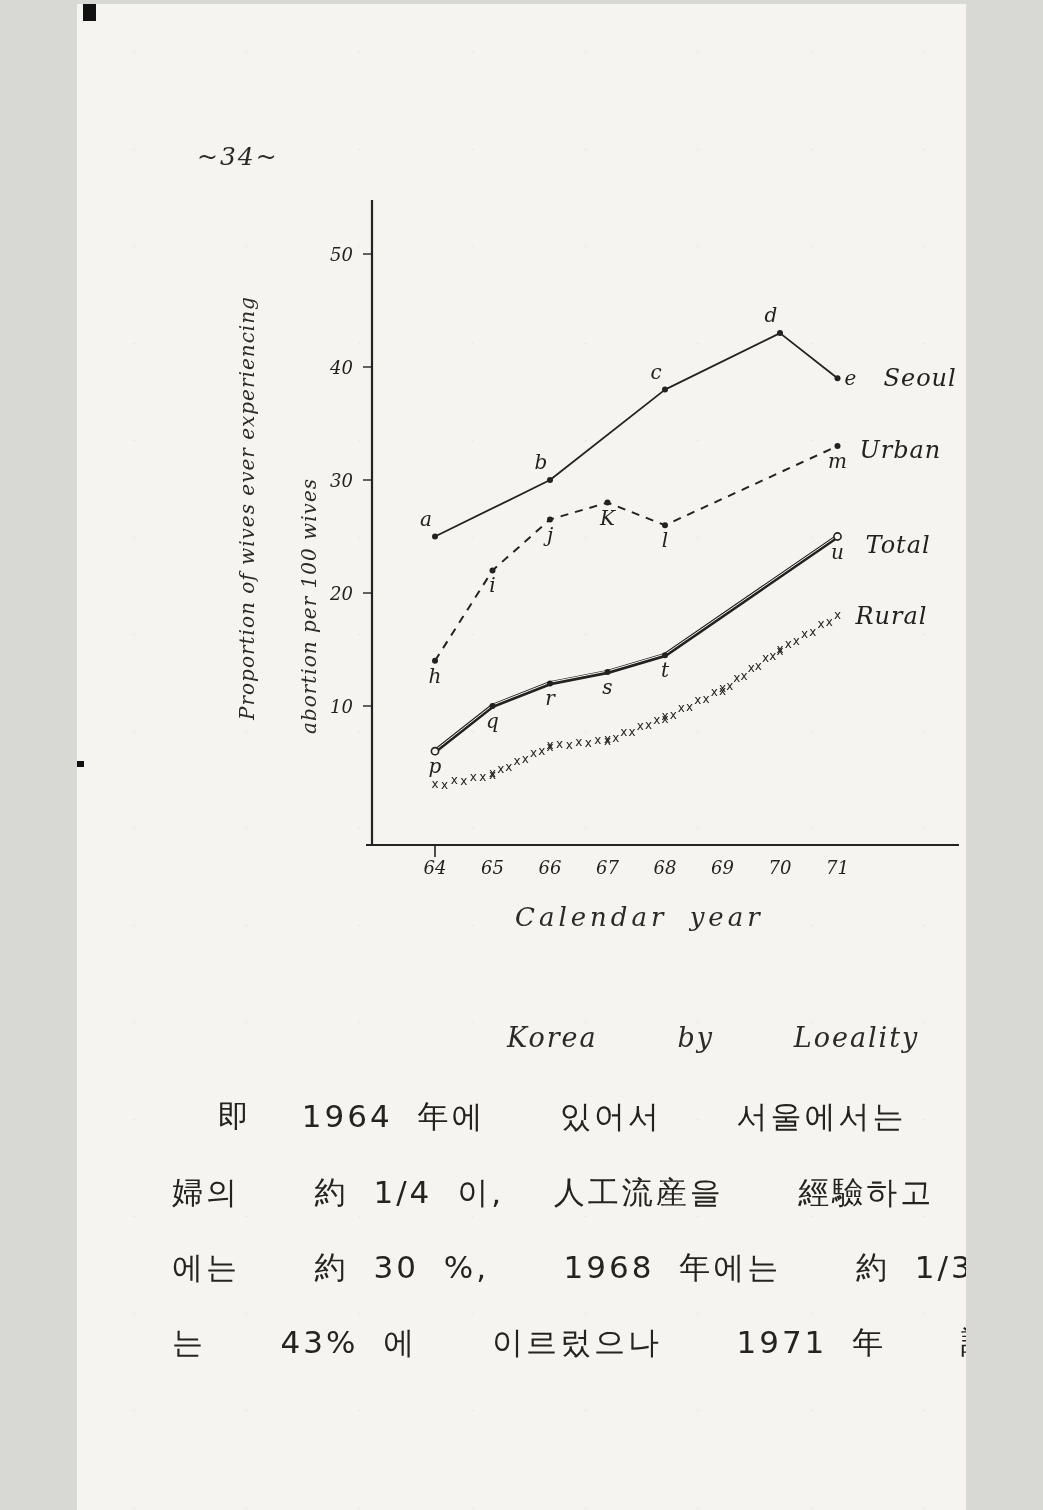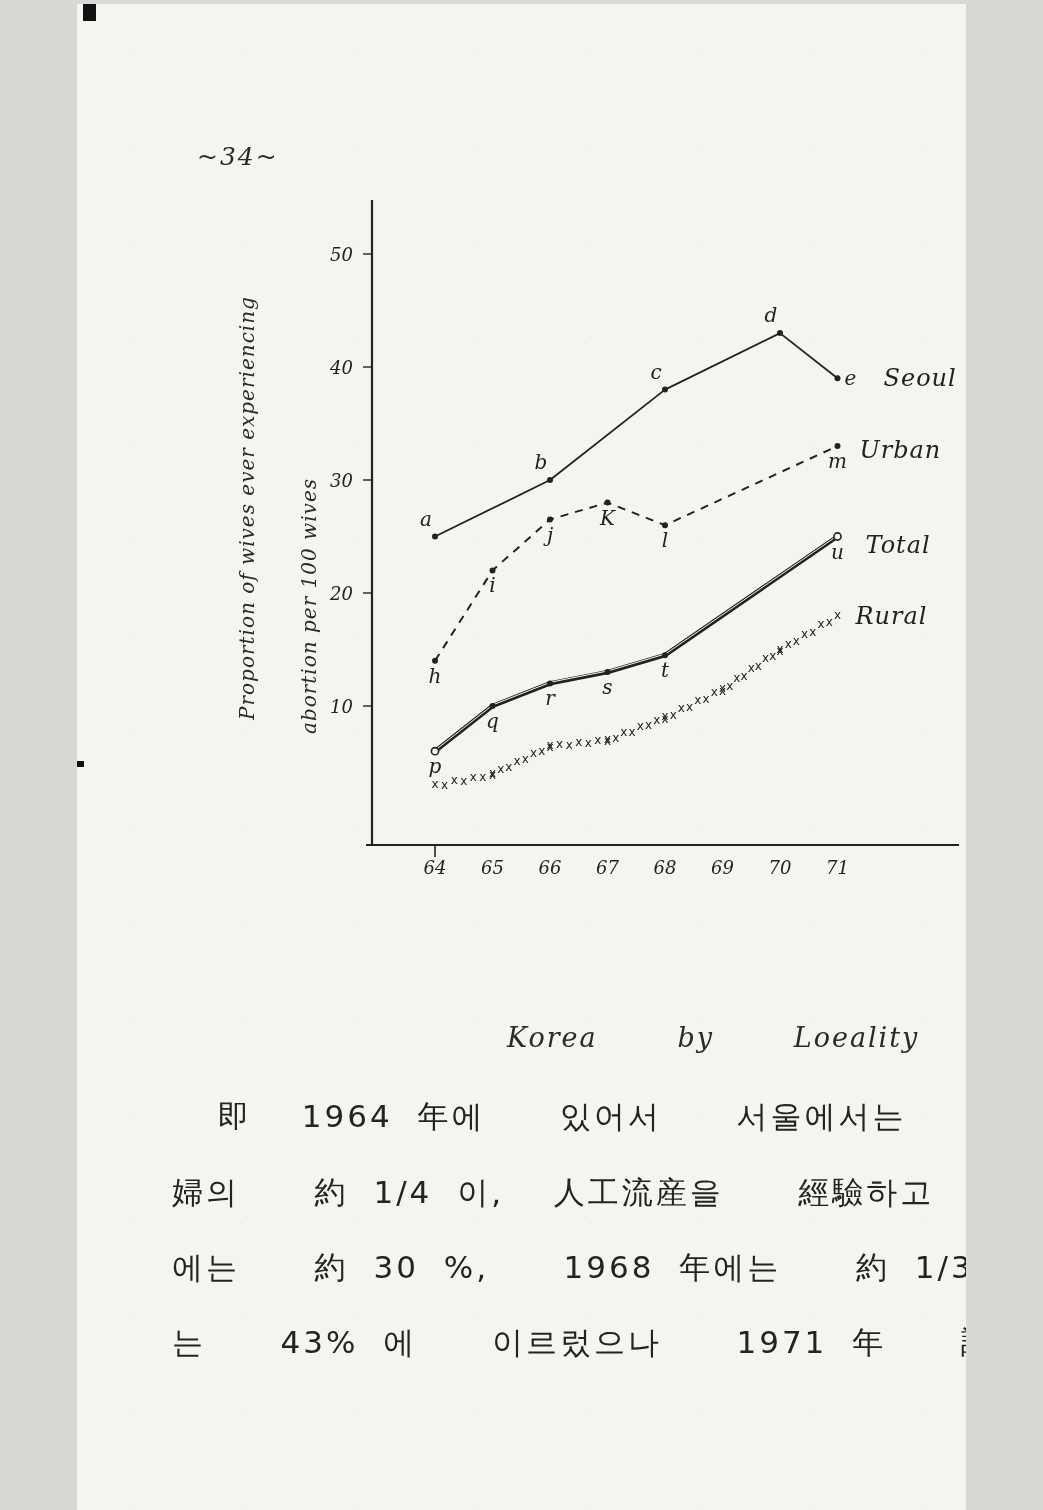--- a/index.html
+++ b/index.html
@@ -167,20 +167,21 @@
       <text x="735.9" y="631.6" text-anchor="middle" fill="#232220" class="xglyph">x</text>
       <text x="744.1" y="624.3" text-anchor="middle" fill="#232220" class="xglyph">x</text>
       <text x="752.3" y="621.9" text-anchor="middle" fill="#232220" class="xglyph">x</text>
       <text x="760.5" y="614.6" text-anchor="middle" fill="#232220" class="xglyph">x</text>
       <text x="778.5" y="619.6" fill="#232220" class="slabel">Rural</text>
     </svg>
 
   <div class="abs hw ylabel ylabel1">Proportion of wives ever experiencing</div>
   <div class="abs hw ylabel ylabel2">abortion per 100 wives</div>
 
+  <div class="abs hw xlabel">Calendar year</div>
 
   <div class="abs hw cap2">Korea   by   Loeality</div>
 
   <div class="abs bodyline bl0">即  1964 年에   있어서   서울에서는   20- 44 歲의   既婚</div>
   <div class="abs bodyline bl1">婦의   約 1/4 이,  人工流産을   經驗하고   있으며   1966 年</div>
   <div class="abs bodyline bl2">에는   約 30 %,   1968 年에는   約 1/3 이상이,   1970 年에</div>
   <div class="abs bodyline bl3">는   43% 에   이르렀으나   1971 年   調査에   依하면   約</div>
 </div>
 
 </body></html>

